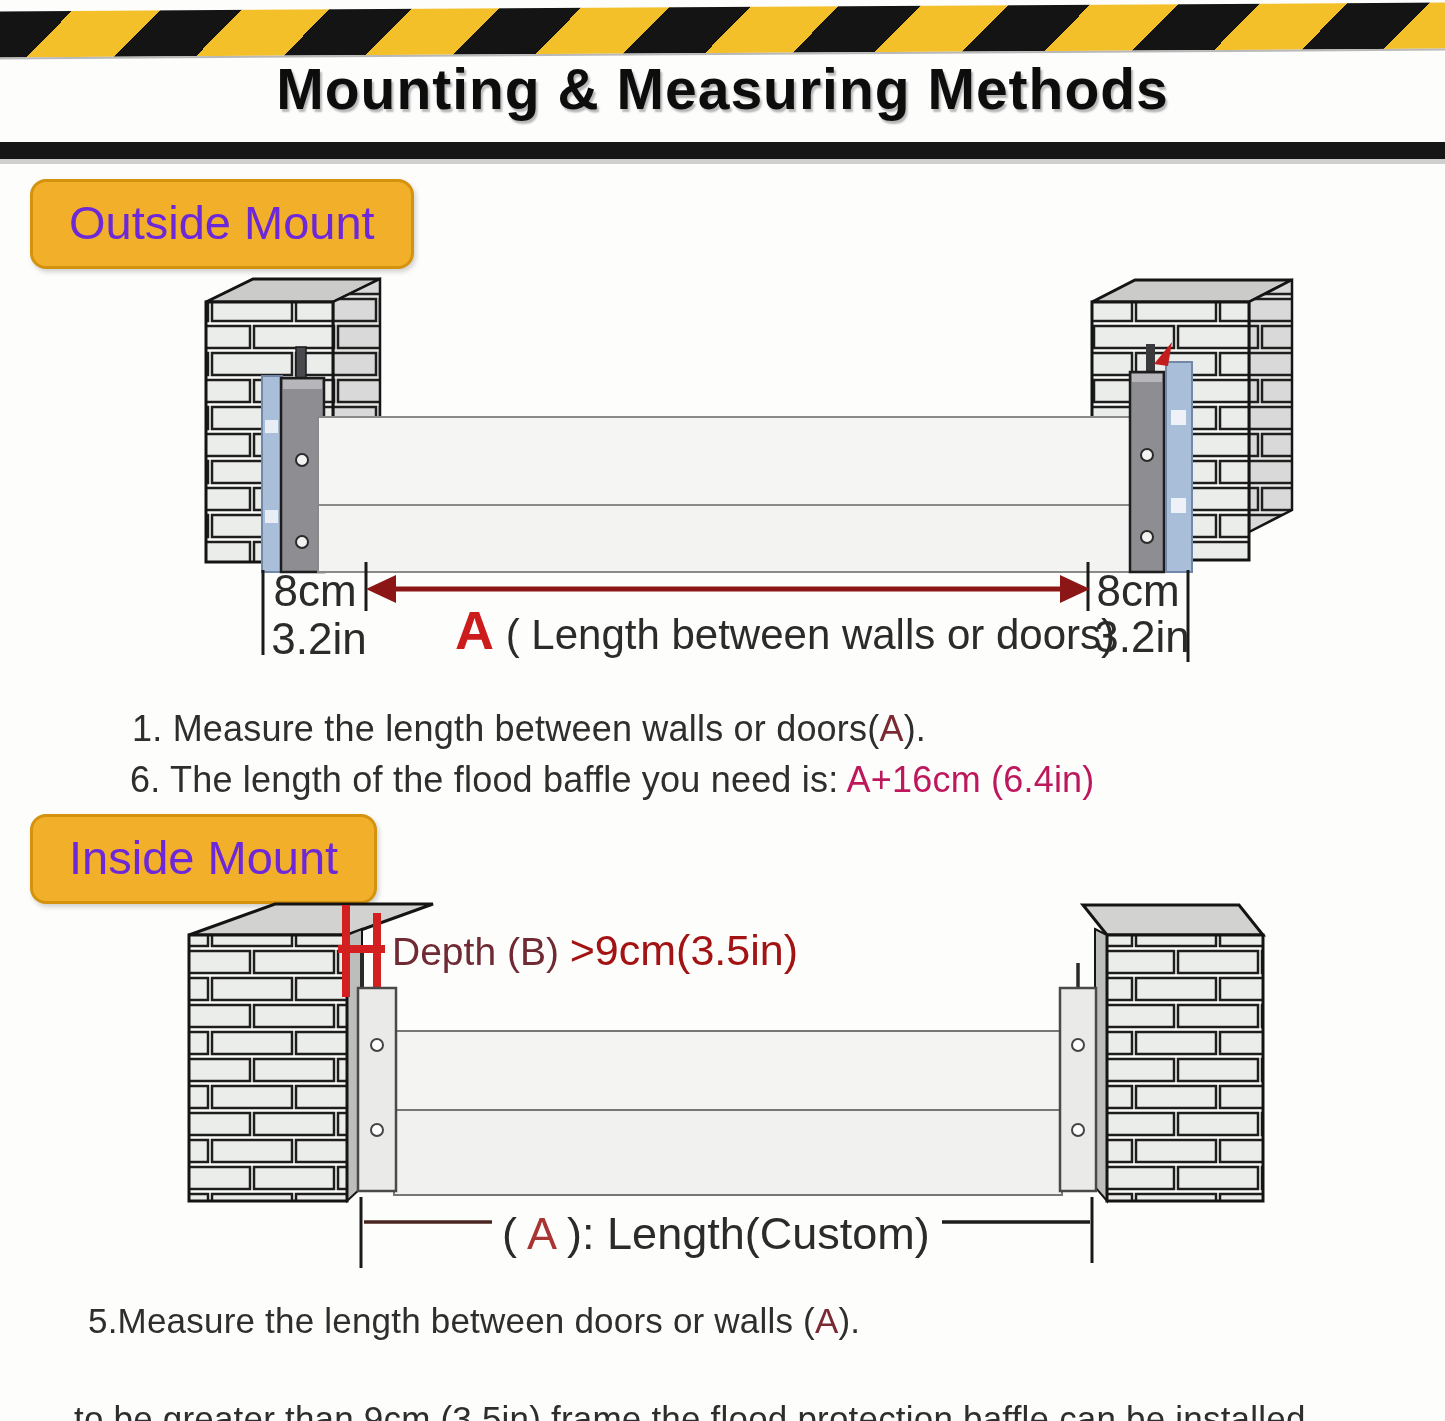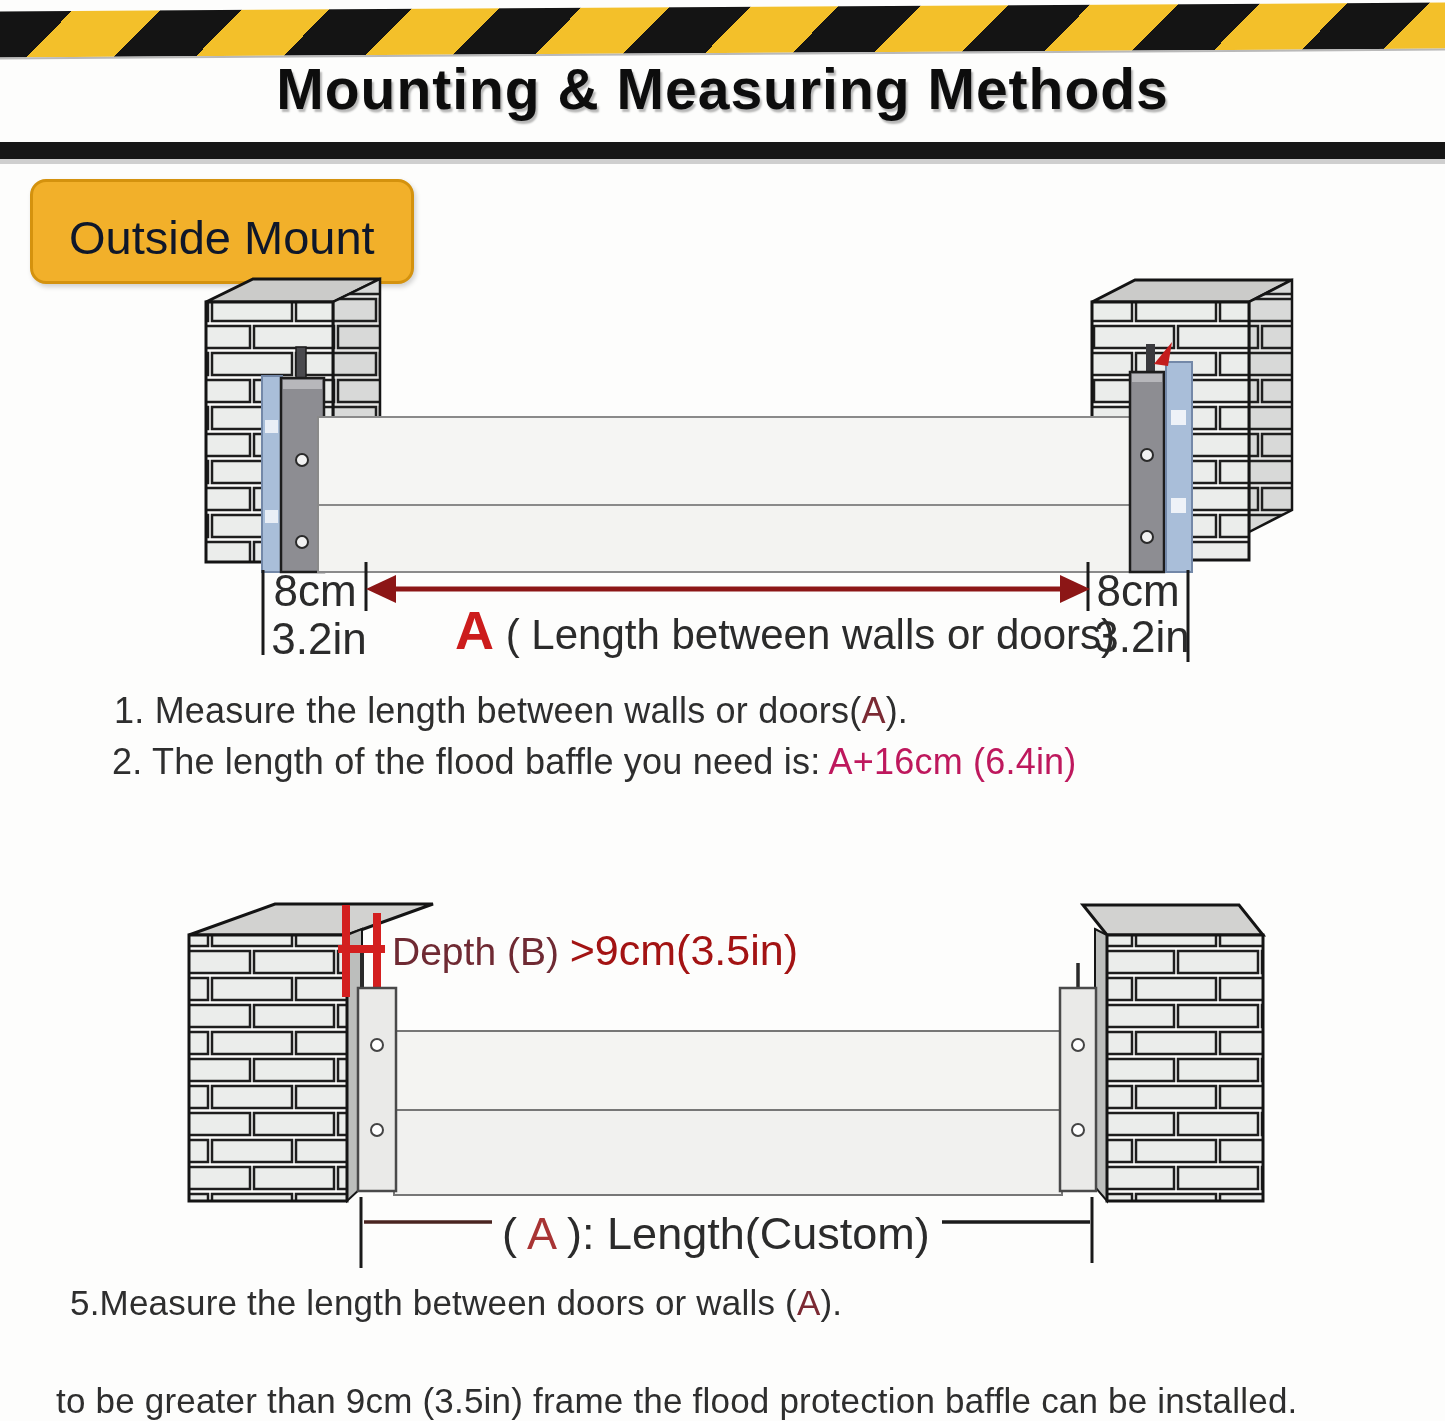--- a/index.html
+++ b/index.html
@@ -7,28 +7,28 @@
         font-family:"Liberation Sans",sans-serif;color:#2f2f2f;text-decoration:underline;}
   .hazard{position:absolute;top:7px;left:-10px;width:1465px;height:46px;
           background:repeating-linear-gradient(135deg,#141414 0 58px,#f3c02a 58px 120px);
           transform:rotate(-0.35deg);border-bottom:2px solid #b9b9b9;}
   .title{position:absolute;top:56px;left:0;width:100%;text-align:center;
          font-size:57px;font-weight:700;color:#0d0d0d;letter-spacing:1px;
          text-shadow:2px 3px 2px rgba(0,0,0,0.28);white-space:nowrap;}
   .black-bar{position:absolute;top:142px;left:0;width:100%;height:17px;background:#161616;}
   .gray-edge{position:absolute;top:159px;left:0;width:100%;height:5px;background:#cfcfcf;}
   .tag{position:absolute;left:30px;background:#f2b02a;border:3px solid #d4920e;border-radius:16px;
-       font-size:47px;color:#0f172a;padding:28px 36px 16px;white-space:nowrap;
+       font-size:47px;color:#6d28d9;padding:13px 36px 16px;white-space:nowrap;
        box-shadow:2px 3px 5px rgba(0,0,0,0.18);}
   .tag-outside{top:179px;}
   .tag-inside{top:814px;}
   .diagram{position:absolute;left:0;}
   .diagram-outside{top:270px;}
   .diagram-inside{top:895px;}
-  .step{position:absolute;margin:0;font-size:36px;color:#2e2e2e;white-space:nowrap;letter-spacing:0.2px;}
+  .step{position:absolute;margin:18px;font-size:36px;color:#2e2e2e;white-space:nowrap;letter-spacing:0.2px;}
   .step-b{font-size:35px;}
   .maroon{color:#7b2a33;}
   .red{color:#be185d;}
   .dkred{color:#9b3333;}
   svg text{font-family:"Liberation Sans",sans-serif;}
 </style>
 </head>
 <body>
 
 <div class="page">
@@ -111,22 +111,23 @@
       <text x="1138" y="336" text-anchor="middle" font-size="44" fill="#2b2b2b">8cm</text>
       <text x="1142" y="382" text-anchor="middle" font-size="44" fill="#2b2b2b">3.2in</text>
       <text x="455" y="379" font-size="42" fill="#2b2b2b">
         <tspan fill="#cc1c1c" font-weight="bold" font-size="54">A</tspan>
         <tspan>( Length between walls or doors)</tspan>
       </text>
     </g>
   </svg>
 
   <p class="step" style="top:690px;left:114px;"><span>1. Measure the length between walls or doors(</span><span class="maroon">A</span><span>).</span></p>
-  <p class="step" style="top:741px;left:112px;"><span>2. The length of the flood baffle you need is: </span><span class="red">A+16cm (6.4in)</span></p>
+  <p class="step" style="top:741px;left:112px;"><span>6. The length of the flood baffle you need is: </span><span class="red">A+16cm (6.4in)</span></p>
 
+  <div class="tag tag-inside">Inside Mount</div>
 
   <svg class="diagram diagram-inside" width="1445" height="375" viewBox="0 0 1445 375">
 
     <g>
       <polygon points="189,40 347,40 433,9 275,9" fill="#d2d2d0" stroke="#141414" stroke-width="3"></polygon>
       <polygon points="347,40 362,34 362,292 347,306" fill="#bcbebc" stroke="#141414" stroke-width="2"></polygon>
       <rect x="189" y="40" width="158" height="266" fill="url(#brick)" stroke="#141414" stroke-width="3"></rect>
     </g>
 
     <g stroke="#d31f1f" stroke-width="8" stroke-linecap="square">

